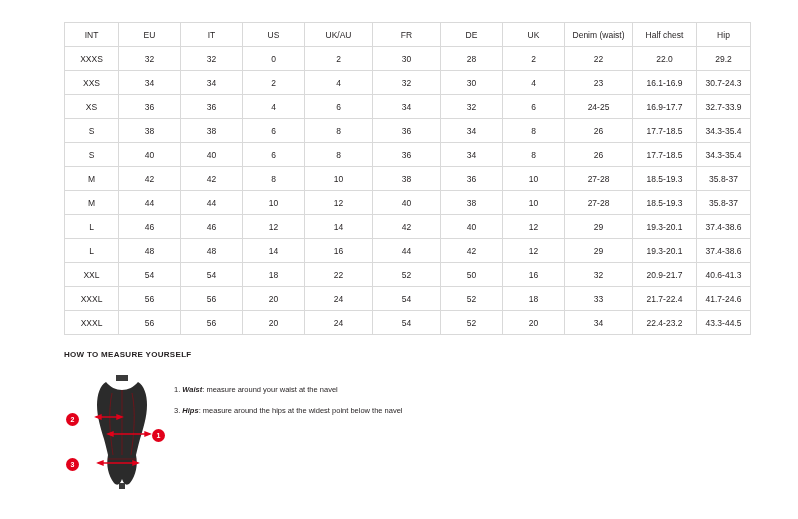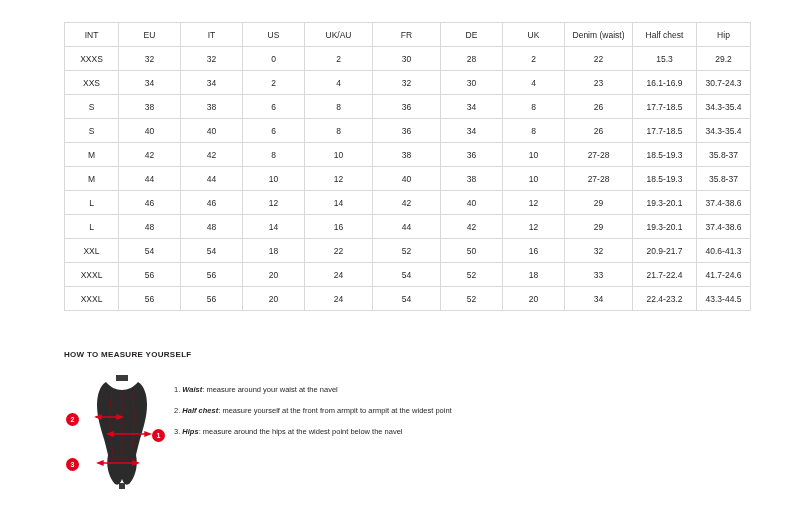--- a/index.html
+++ b/index.html
@@ -161,35 +161,48 @@
         <tr>
           <td>XXXS</td>
           <td>32</td>
           <td>32</td>
           <td>0</td>
           <td>2</td>
           <td>30</td>
           <td>28</td>
           <td>2</td>
           <td>22</td>
-          <td>15.3</td>
+          <td>22.0</td>
           <td>29.2</td>
         </tr>
         <tr>
           <td>XXS</td>
           <td>34</td>
           <td>34</td>
           <td>2</td>
           <td>4</td>
           <td>32</td>
           <td>30</td>
           <td>4</td>
           <td>23</td>
           <td>16.1-16.9</td>
           <td>30.7-24.3</td>
+        </tr>
+        <tr>
+          <td>XS</td>
+          <td>36</td>
+          <td>36</td>
+          <td>4</td>
+          <td>6</td>
+          <td>34</td>
+          <td>32</td>
+          <td>6</td>
+          <td>24-25</td>
+          <td>16.9-17.7</td>
+          <td>32.7-33.9</td>
         </tr>
         <tr>
           <td>S</td>
           <td>38</td>
           <td>38</td>
           <td>6</td>
           <td>8</td>
           <td>36</td>
           <td>34</td>
           <td>8</td>
@@ -348,24 +361,20 @@
         <div class="badge badge-2">2</div>
         <div class="badge badge-3">3</div>
       </div>
 
       <div class="notes-col">
         <div class="note">
           <span>1.</span>
           <b>Waist</b><span>: measure around your waist at the navel</span>
         </div>
         <div class="note">
-          <span>2.</span>
-          <b>Half chest</b><span>: measure yourself at the front from armpit to armpit at the widest point</span>
-        </div>
-        <div class="note">
           <span>3.</span>
           <b>Hips</b><span>: measure around the hips at the widest point below the navel</span>
         </div>
       </div>
 
     </div>
   </div>
 
 </div>
 

